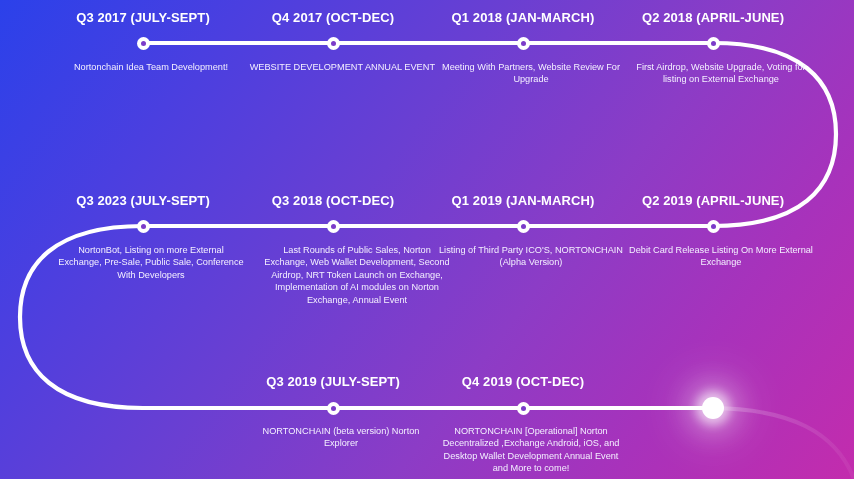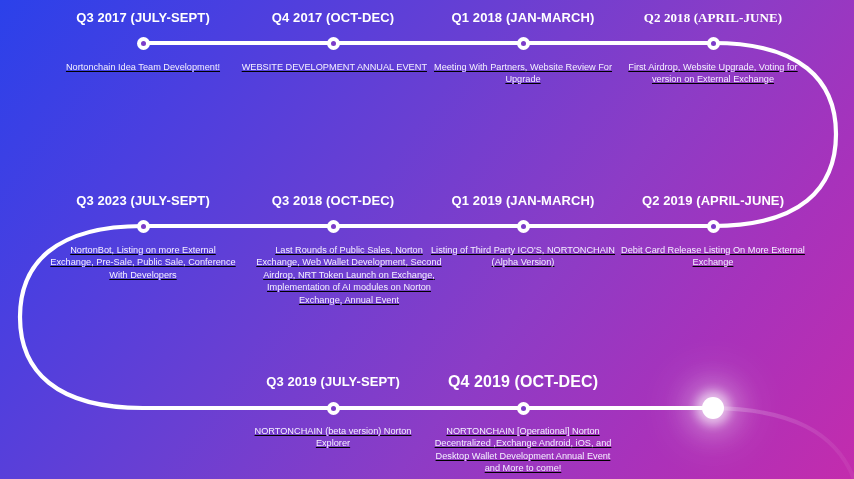--- a/index.html
+++ b/index.html
@@ -47,42 +47,41 @@
   }
   .milestone .ms-title {
     color: #ffffff;
     font-weight: bold;
     font-size: 13px;
     letter-spacing: 0.1px;
     line-height: 15px;
     white-space: nowrap;
   }
   .milestone.big .ms-title {
-    font-size: 16px;
+    font-size: 13px;
   }
   .milestone .ms-desc {
     color: #f4f0ff;
     font-size: 9.2px;
     line-height: 12.4px;
     padding: 0 6px;
   }
 
   
   .ms-title-wrap {
     position: absolute;
     left: 0;
     width: 200px;
     bottom: 100%;
   }
   .ms-desc-wrap {
     position: absolute;
-    left: 0;
+    left: 8px;
     width: 200px;
     top: 0;
-    text-decoration: underline;
   }
 
   
   .node {
     position: absolute;
     width: 13px;
     height: 13px;
     margin-left: -6.5px;
     margin-top: -6.5px;
     border-radius: 50%;
@@ -162,25 +161,25 @@
     <div class="ms-title-wrap" style="bottom:18px;">
       <div class="ms-title">Q1 2018 (JAN-MARCH)</div>
     </div>
     <div class="ms-desc-wrap" style="top:18px;">
       <div class="ms-desc">Meeting With Partners, Website Review For Upgrade</div>
     </div>
   </div>
   <div class="node" style="left:523px; top:43px;"></div>
 
   <div class="milestone" style="left:713px; top:43px; height:0;">
-    <div class="ms-title-wrap" style="bottom:18px;font-family:Liberation Serif, serif;">
+    <div class="ms-title-wrap" style="bottom:18px;">
       <div class="ms-title">Q2 2018 (APRIL-JUNE)</div>
     </div>
     <div class="ms-desc-wrap" style="top:18px;">
-      <div class="ms-desc">First Airdrop, Website Upgrade, Voting for version on External Exchange</div>
+      <div class="ms-desc">First Airdrop, Website Upgrade, Voting for listing on External Exchange</div>
     </div>
   </div>
   <div class="node" style="left:713px; top:43px;"></div>
 
   <div class="milestone" style="left:143px; top:226px; height:0;">
     <div class="ms-title-wrap" style="bottom:18px;">
       <div class="ms-title">Q3 2023 (JULY-SEPT)</div>
     </div>
     <div class="ms-desc-wrap" style="top:18px;">
       <div class="ms-desc">NortonBot, Listing on more External Exchange, Pre-Sale, Public Sale, Conference With Developers</div>

